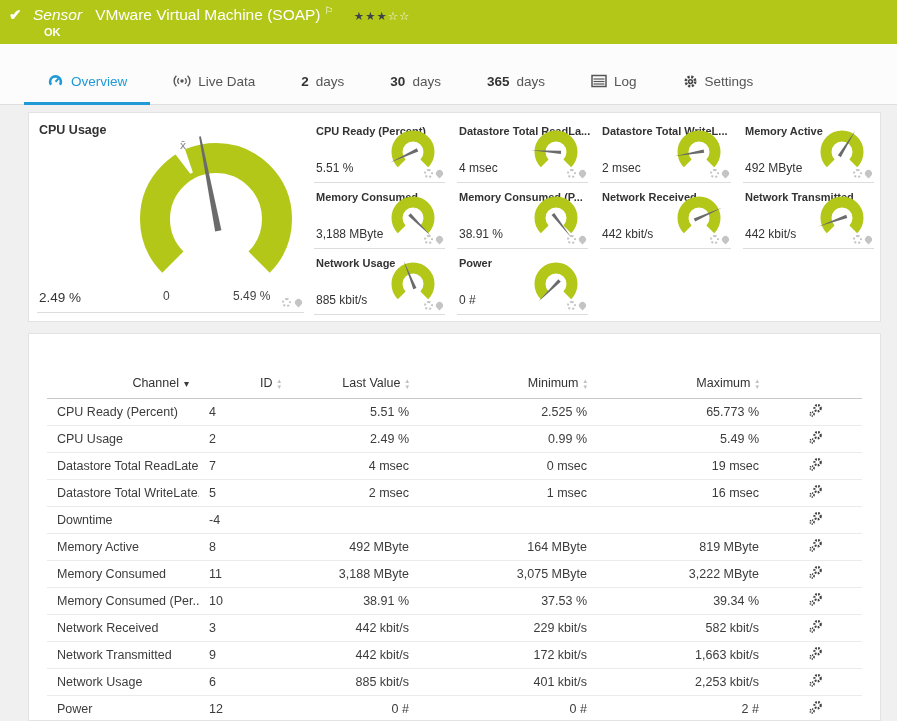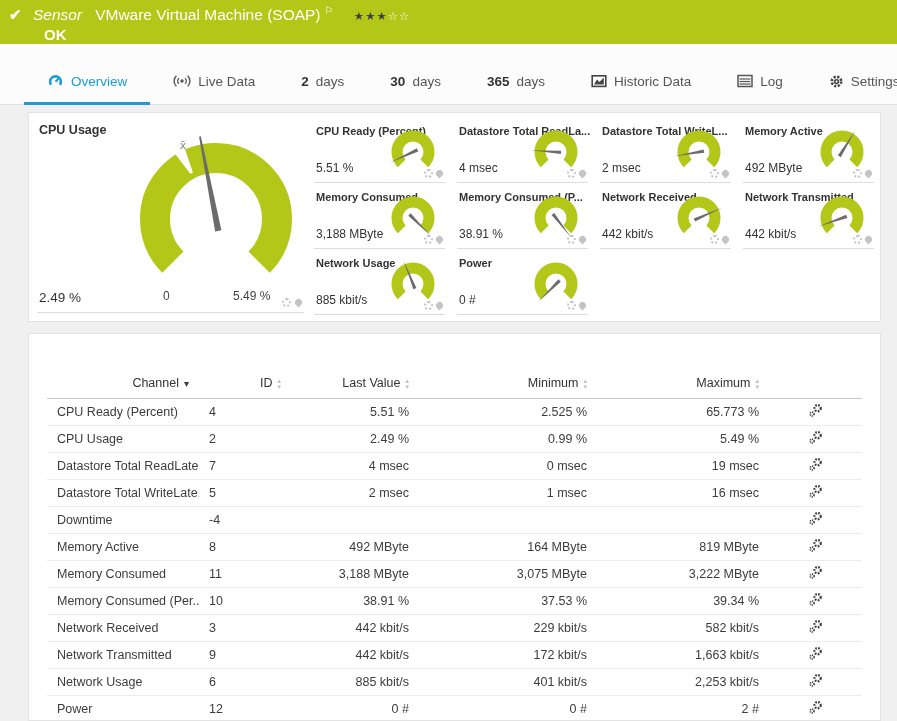--- a/index.html
+++ b/index.html
@@ -17,21 +17,21 @@
     color: #fff; position: relative;
   }
   .check { position: absolute; left: 9px; top: 6px; font-size: 15px; font-weight: bold; }
   .titleline { position: absolute; left: 33px; top: 5px; font-size: 15.5px; white-space: nowrap; }
   .kind { font-style: italic; margin-right: 13px; }
   .sname { font-weight: 500; }
   .flag { font-size: 10px; vertical-align: super; margin-left: 4px; cursor: pointer; }
   .stars { margin-left: 16px; font-size: 11.5px; letter-spacing: 1px; cursor: pointer; }
   .star.f { color: #3e4248; }
   .star.e { color: #ffffff; }
-  .ok { position: absolute; left: 44px; top: 26px; font-size: 15px; font-weight: bold; }
+  .ok { position: absolute; left: 44px; top: 26px; font-size: 11px; font-weight: bold; }
   
   .tabbar {
     height: 61px; width: 100%;
     background: #fcfcfc;
     border-bottom: 1px solid #dedede;
     display: flex; align-items: flex-end;
     padding-left: 24px;
   }
   .tab {
     height: 46px; display: flex; align-items: center; gap: 7px;
@@ -141,27 +141,20 @@
   </div>
   <div class="tab">
     <span class="tnum">30</span>
     <span>days</span>
   </div>
   <div class="tab">
     <span class="tnum">365</span>
     <span>days</span>
   </div>
   <div class="tab">
-    <svg class="ticon" width="16" height="16" viewBox="0 0 16 16">
-        <rect x="1.2" y="2.8" width="13.6" height="10.6" fill="none" stroke="#444" stroke-width="1.6"></rect>
-        <path d="M3,11.5 L6,6.5 L8.5,9 L12.8,4.5 L12.8,11.5 Z" fill="#444"></path>
-      </svg>
-    <span>Historic Data</span>
-  </div>
-  <div class="tab">
     <svg class="ticon" width="16" height="14" viewBox="0 0 16 14">
         <rect x="1" y="1.5" width="14" height="11" fill="none" stroke="#555" stroke-width="1.5"></rect>
         <line x1="2.5" y1="5" x2="13.5" y2="5" stroke="#555" stroke-width="1.2"></line>
         <line x1="2.5" y1="7.5" x2="13.5" y2="7.5" stroke="#555" stroke-width="1.2"></line>
         <line x1="2.5" y1="10" x2="13.5" y2="10" stroke="#555" stroke-width="1.2"></line>
       </svg>
     <span>Log</span>
   </div>
   <div class="tab">
     <svg class="ticon" width="15" height="15" viewBox="0 0 16 16">

